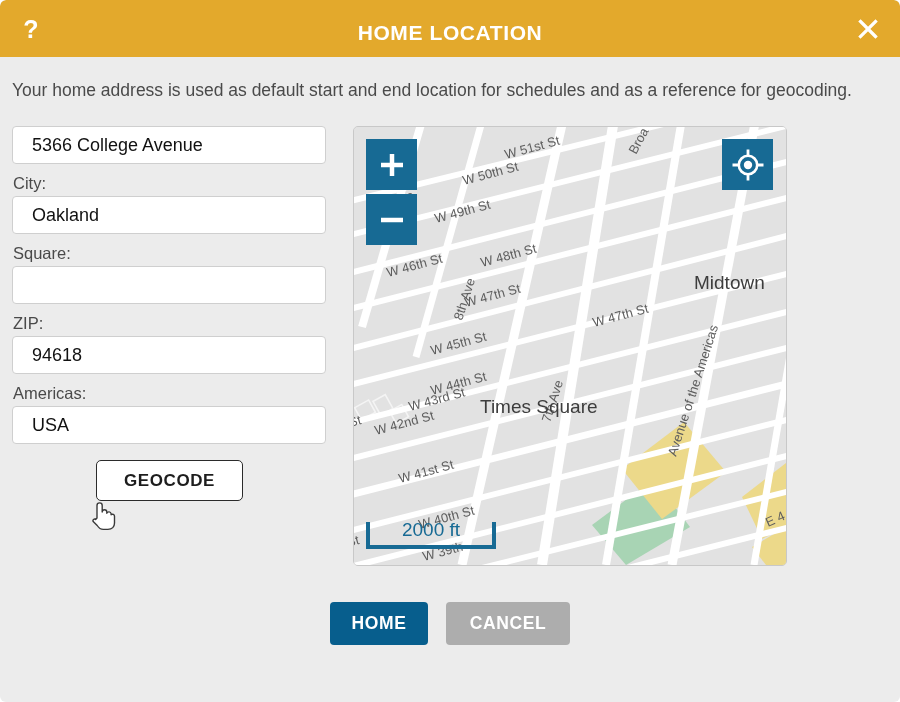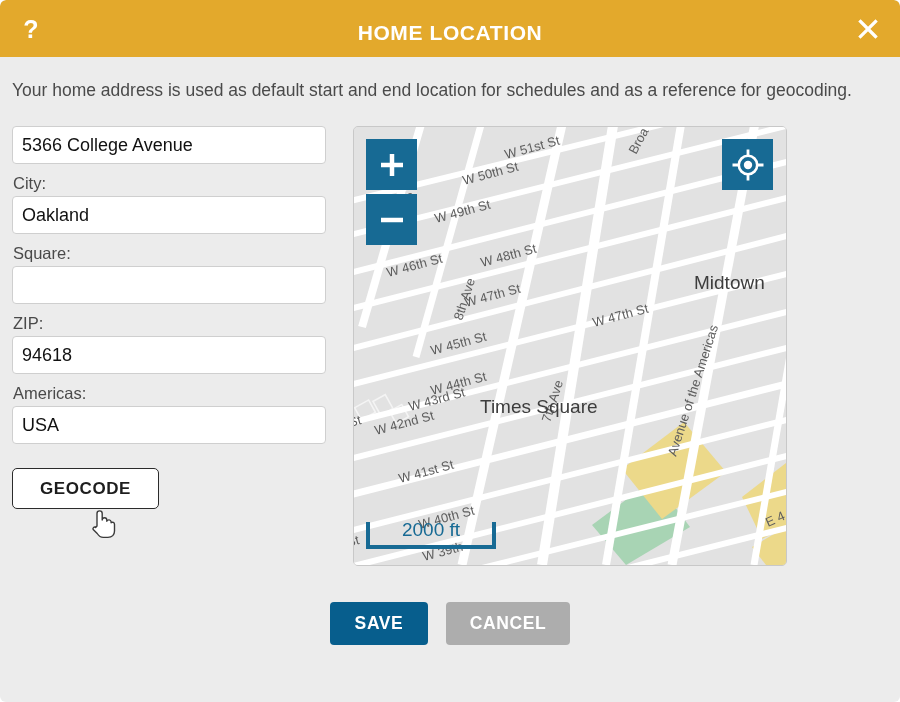--- a/index.html
+++ b/index.html
@@ -105,27 +105,28 @@
     display: block;
     width: 314px;
     height: 38px;
     box-sizing: border-box;
     border: 1px solid #cfcfcf;
     border-radius: 4px;
     background: #ffffff;
     font-family: "Liberation Sans", sans-serif;
     font-size: 18px;
     color: #111111;
-    padding: 0 9px;
+    padding: 0 19px;
     outline: none;
   }
 
   .geocode-row {
     display: flex;
-    margin-top: 24px;
+    justify-content: center;
+    margin-top: 16px;
     position: relative;
   }
   .geocode-btn {
     width: 147px;
     height: 41px;
     background: #ffffff;
     border: 1px solid #2b2b2b;
     border-radius: 5px;
     font-family: "Liberation Sans", sans-serif;
     font-size: 17px;
@@ -402,18 +403,18 @@
           </svg>
         </div>
 
         <div class="scalebar">
           <span class="scalebar-label">2000 ft</span>
         </div>
       </div>
     </div>
 
     <div class="footer">
-      <button class="btn-primary">SAVE</button>
+      <button class="btn-primary">HOME</button>
       <button class="btn-secondary">CANCEL</button>
     </div>
 
   </div>
 </div>
 
 </body></html>

